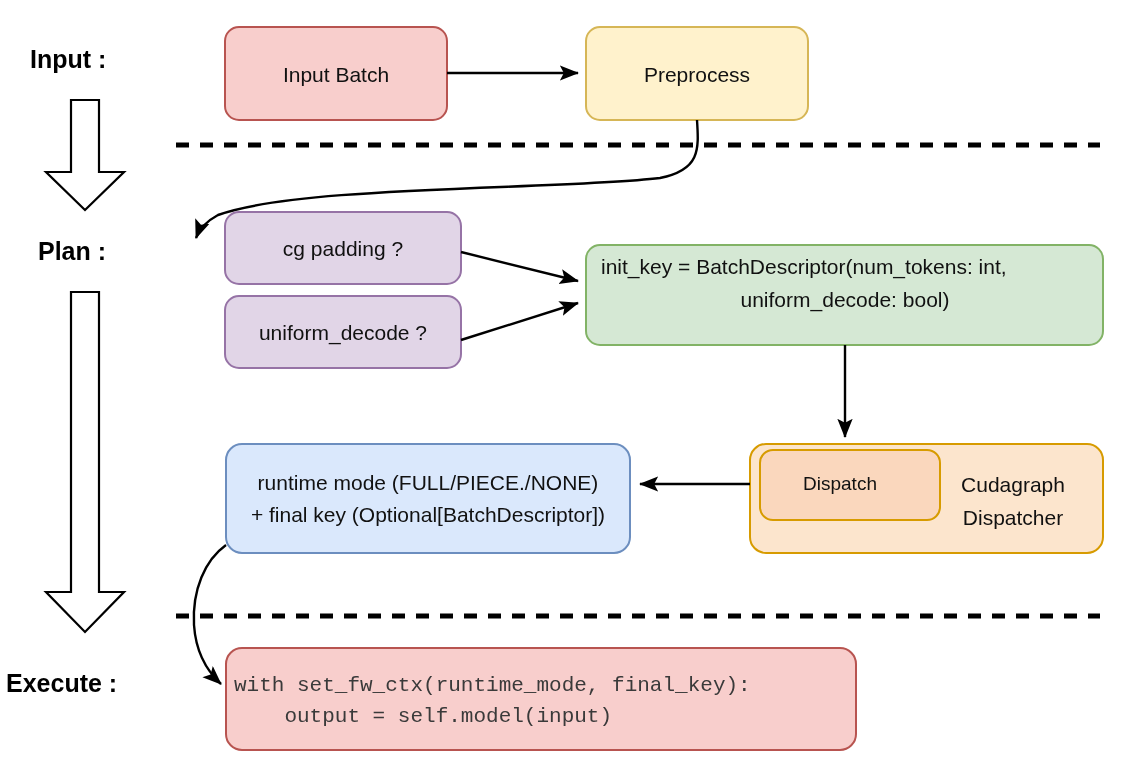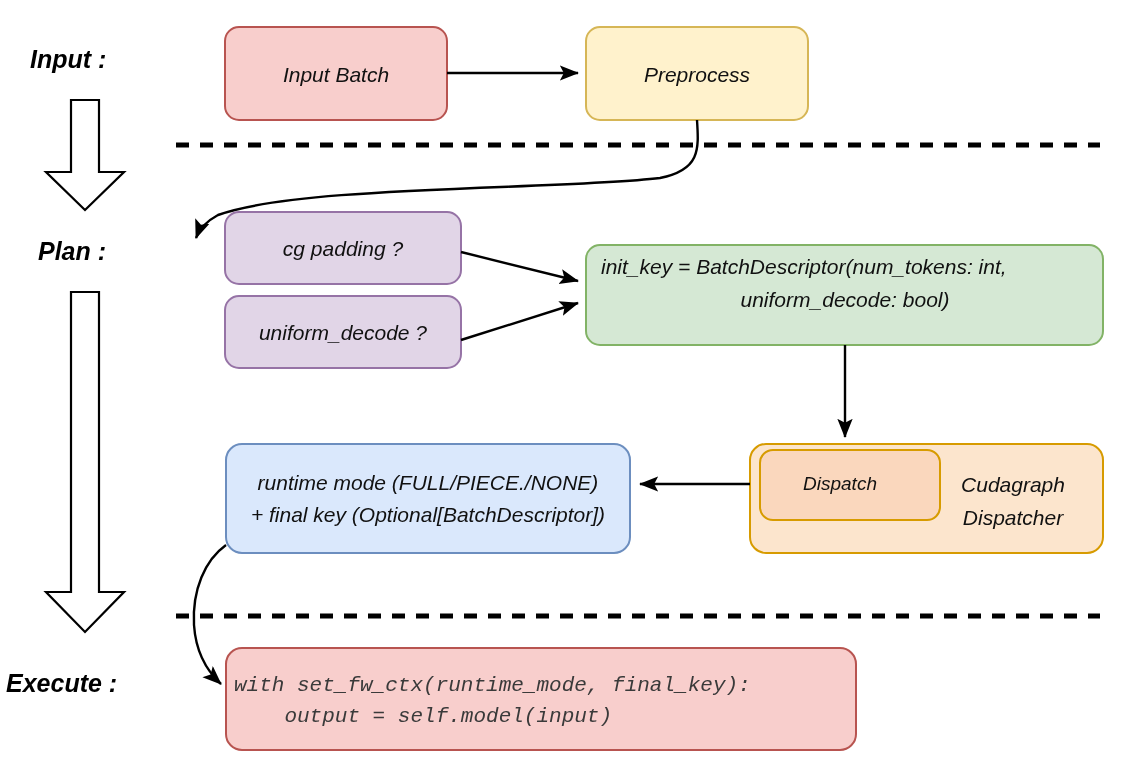--- a/index.html
+++ b/index.html
@@ -10,21 +10,20 @@
   body {
     width: 1142px;
     height: 770px;
     font-family: "Liberation Sans", sans-serif;
     overflow: hidden;
   }
   #diagram-root {
     position: relative;
     width: 1142px;
     height: 770px;
-    font-style: italic;
   }
   svg.diagram {
     display: block;
     width: 1142px;
     height: 770px;
   }
   .stage-label {
     font-family: "Liberation Sans", sans-serif;
     font-weight: bold;
     font-size: 25px;

